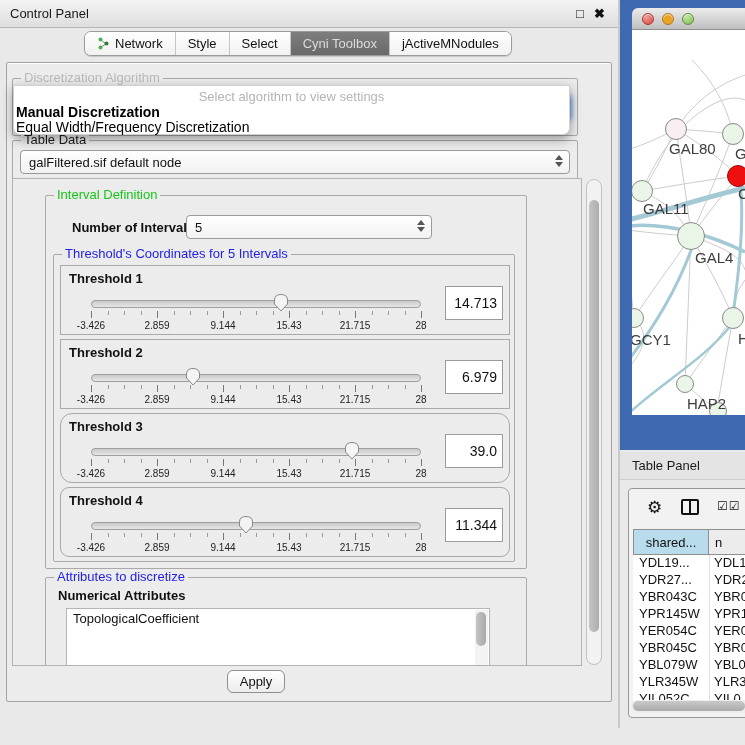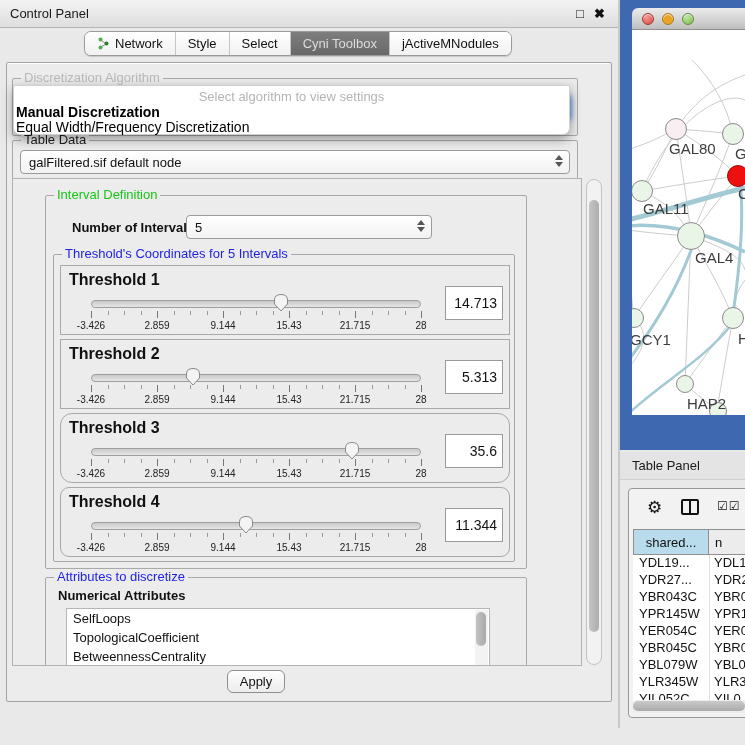--- a/index.html
+++ b/index.html
@@ -52,21 +52,21 @@
   
   .viewport{position:absolute;left:12px;top:178px;width:570px;height:488px;
     border:1px solid #b2b2b2;background:#ececec;overflow:hidden;}
   .vscroll{position:absolute;left:586px;top:179px;width:16px;height:486px;
     background:#f2f2f2;border:1px solid #c2c2c2;border-radius:8px;}
   .vscroll .thumb{position:absolute;left:2px;top:20px;width:10px;height:432px;
     background:linear-gradient(90deg,#c4c4c4,#adadad);border-radius:6px;}
 
   
   .tpanel{position:absolute;left:6px;width:450px;height:70px;border:1px solid #a9a9a9;background:#ececec;}
-  .tpanel .tlabel{position:absolute;left:8px;top:5px;font-size:16px;font-weight:700;color:#111;}
+  .tpanel .tlabel{position:absolute;left:8px;top:5px;font-size:13px;font-weight:700;color:#111;}
   .slider{position:absolute;left:30px;top:30px;width:330px;height:36px;}
   .slider .track{position:absolute;left:0;top:4px;width:100%;height:8px;border-radius:4px;
     border:1px solid #9f9f9f;background:linear-gradient(#c9c9c9,#e6e6e6);}
   .slider .ticks{position:absolute;left:0;top:15px;width:100%;height:8px;}
   .slider .tick{position:absolute;top:0;width:1px;height:7px;background:#777;}
   .slider .tick.minor{height:4px;background:#999;}
   .slider .tick-labels{position:absolute;left:0;top:24px;width:100%;height:12px;}
   .slider .tick-labels span{position:absolute;transform:translateX(-50%);font-size:10px;color:#222;white-space:nowrap;}
   .slider .slider-thumb{position:absolute;top:-3px;width:16px;height:20px;margin-left:-8px;}
   .valuebox{position:absolute;left:384px;top:20px;width:58px;height:34px;background:#fff;
@@ -291,21 +291,21 @@
                 <span style="left: 60%;">15.43</span>
                 <span style="left: 80%;">21.715</span>
                 <span style="left: 100%;">28</span>
               </div>
             <div class="slider-thumb" style="left: 30.9998%;">
               <svg width="16" height="20" viewBox="0 0 16 20">
                   <path d="M1.5 7 Q1.5 1.5 8 1.5 Q14.5 1.5 14.5 7 L14.5 11 L8 18 L1.5 11 Z" fill="#f4f4f4" stroke="#8a8a8a"></path>
                 </svg>
             </div>
           </div>
-          <div class="valuebox">5.313</div>
+          <div class="valuebox">6.979</div>
         </div>
 
         <div class="tpanel" style="top:158px;border-radius:12px;">
           <div class="tlabel">Threshold 3</div>
           <div class="slider">
             <div class="track"></div>
             <div class="ticks">
                 <div class="tick" style="left: 0%;"></div>
                 <div class="tick minor" style="left: 5%;"></div>
                 <div class="tick minor" style="left: 10%;"></div>
@@ -335,21 +335,21 @@
                 <span style="left: 60%;">15.43</span>
                 <span style="left: 80%;">21.715</span>
                 <span style="left: 100%;">28</span>
               </div>
             <div class="slider-thumb" style="left: 78.9983%;">
               <svg width="16" height="20" viewBox="0 0 16 20">
                   <path d="M1.5 7 Q1.5 1.5 8 1.5 Q14.5 1.5 14.5 7 L14.5 11 L8 18 L1.5 11 Z" fill="#f4f4f4" stroke="#8a8a8a"></path>
                 </svg>
             </div>
           </div>
-          <div class="valuebox">35.6</div>
+          <div class="valuebox">39.0</div>
         </div>
 
         <div class="tpanel" style="top:232px;border-radius:9px;">
           <div class="tlabel">Threshold 4</div>
           <div class="slider">
             <div class="track"></div>
             <div class="ticks">
                 <div class="tick" style="left: 0%;"></div>
                 <div class="tick minor" style="left: 5%;"></div>
                 <div class="tick minor" style="left: 10%;"></div>
@@ -388,23 +388,21 @@
           </div>
           <div class="valuebox">11.344</div>
         </div>
       </div>
     </div>
 
     <div class="group" style="left:32px;top:398px;width:482px;height:110px;">
       <span class="group-title t-blue">Attributes to discretize</span>
       <div class="attr-title">Numerical Attributes</div>
       <div class="attr-list">
-        <div class="item">SelfLoops</div>
         <div class="item">TopologicalCoefficient</div>
-        <div class="item">BetweennessCentrality</div>
         <div class="attr-scroll">
             <div class="thumb"></div>
           </div>
       </div>
     </div>
   </div>
 
   <div class="vscroll">
       <div class="thumb"></div>
     </div>

